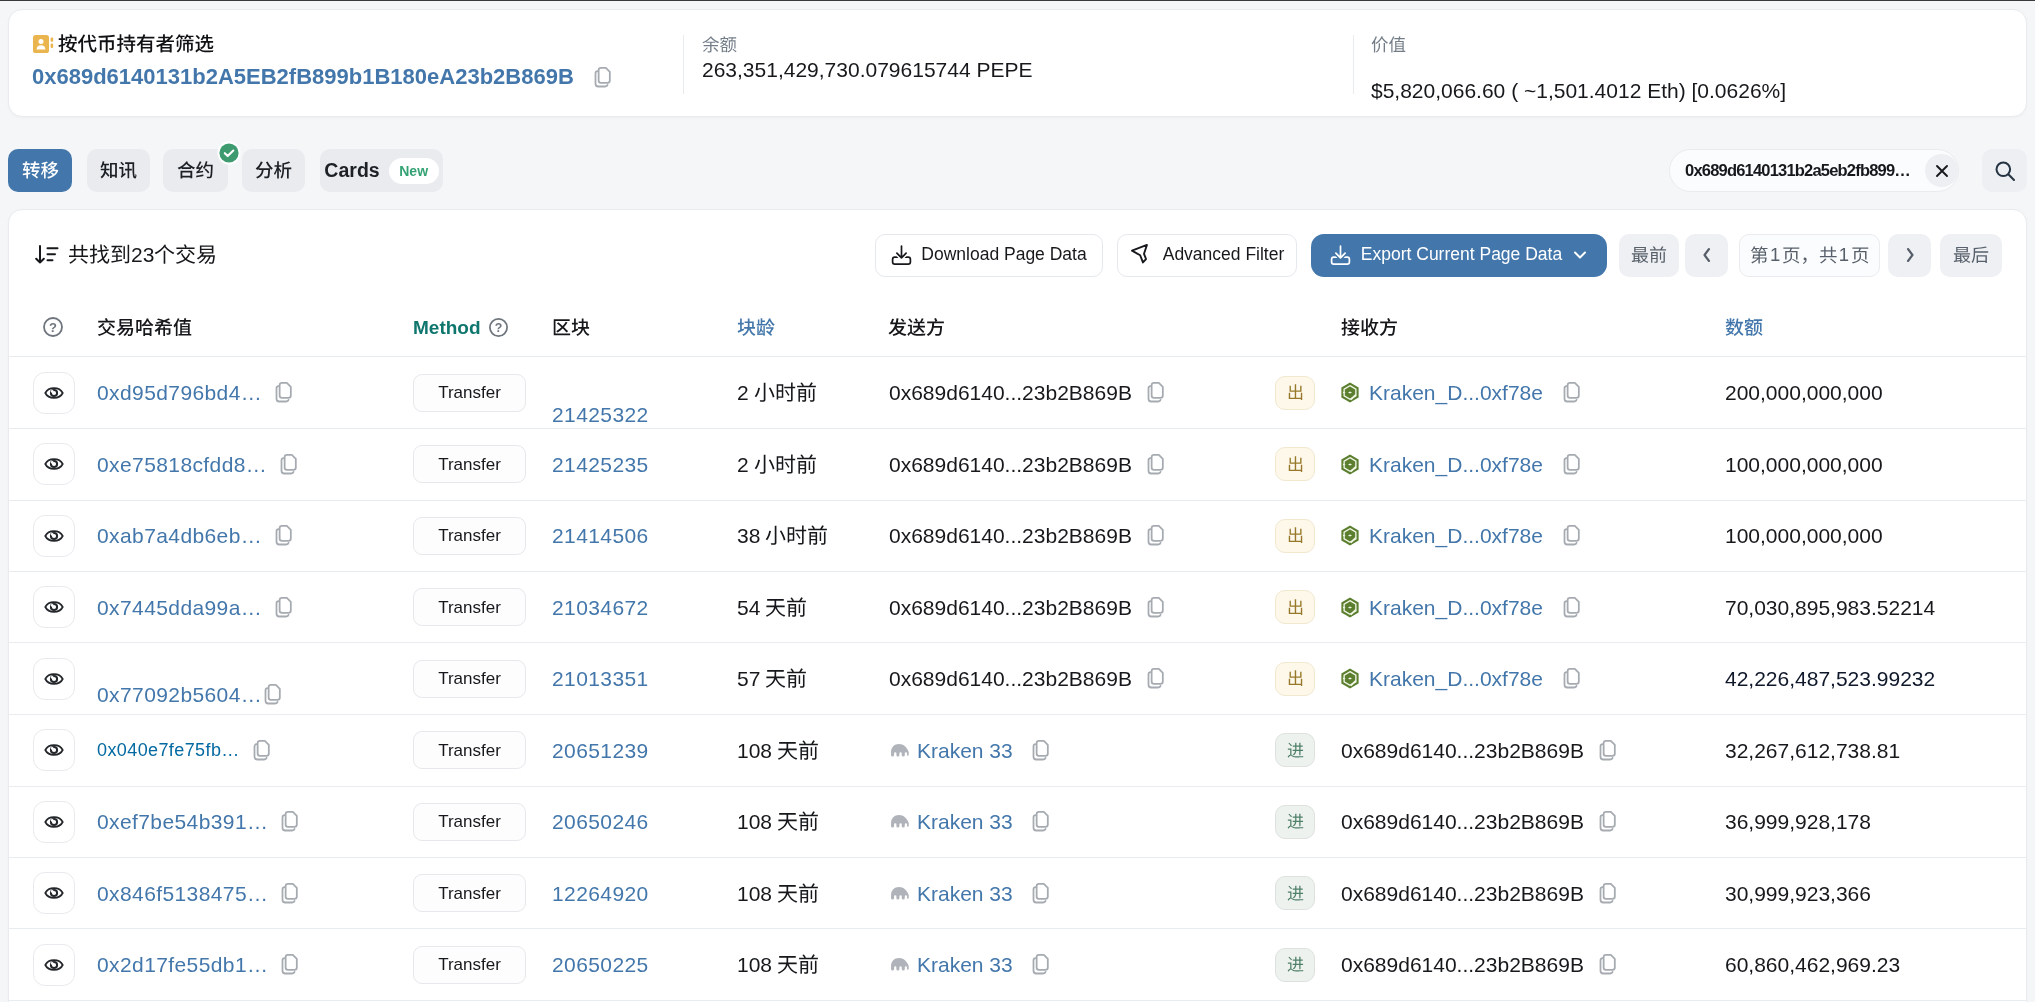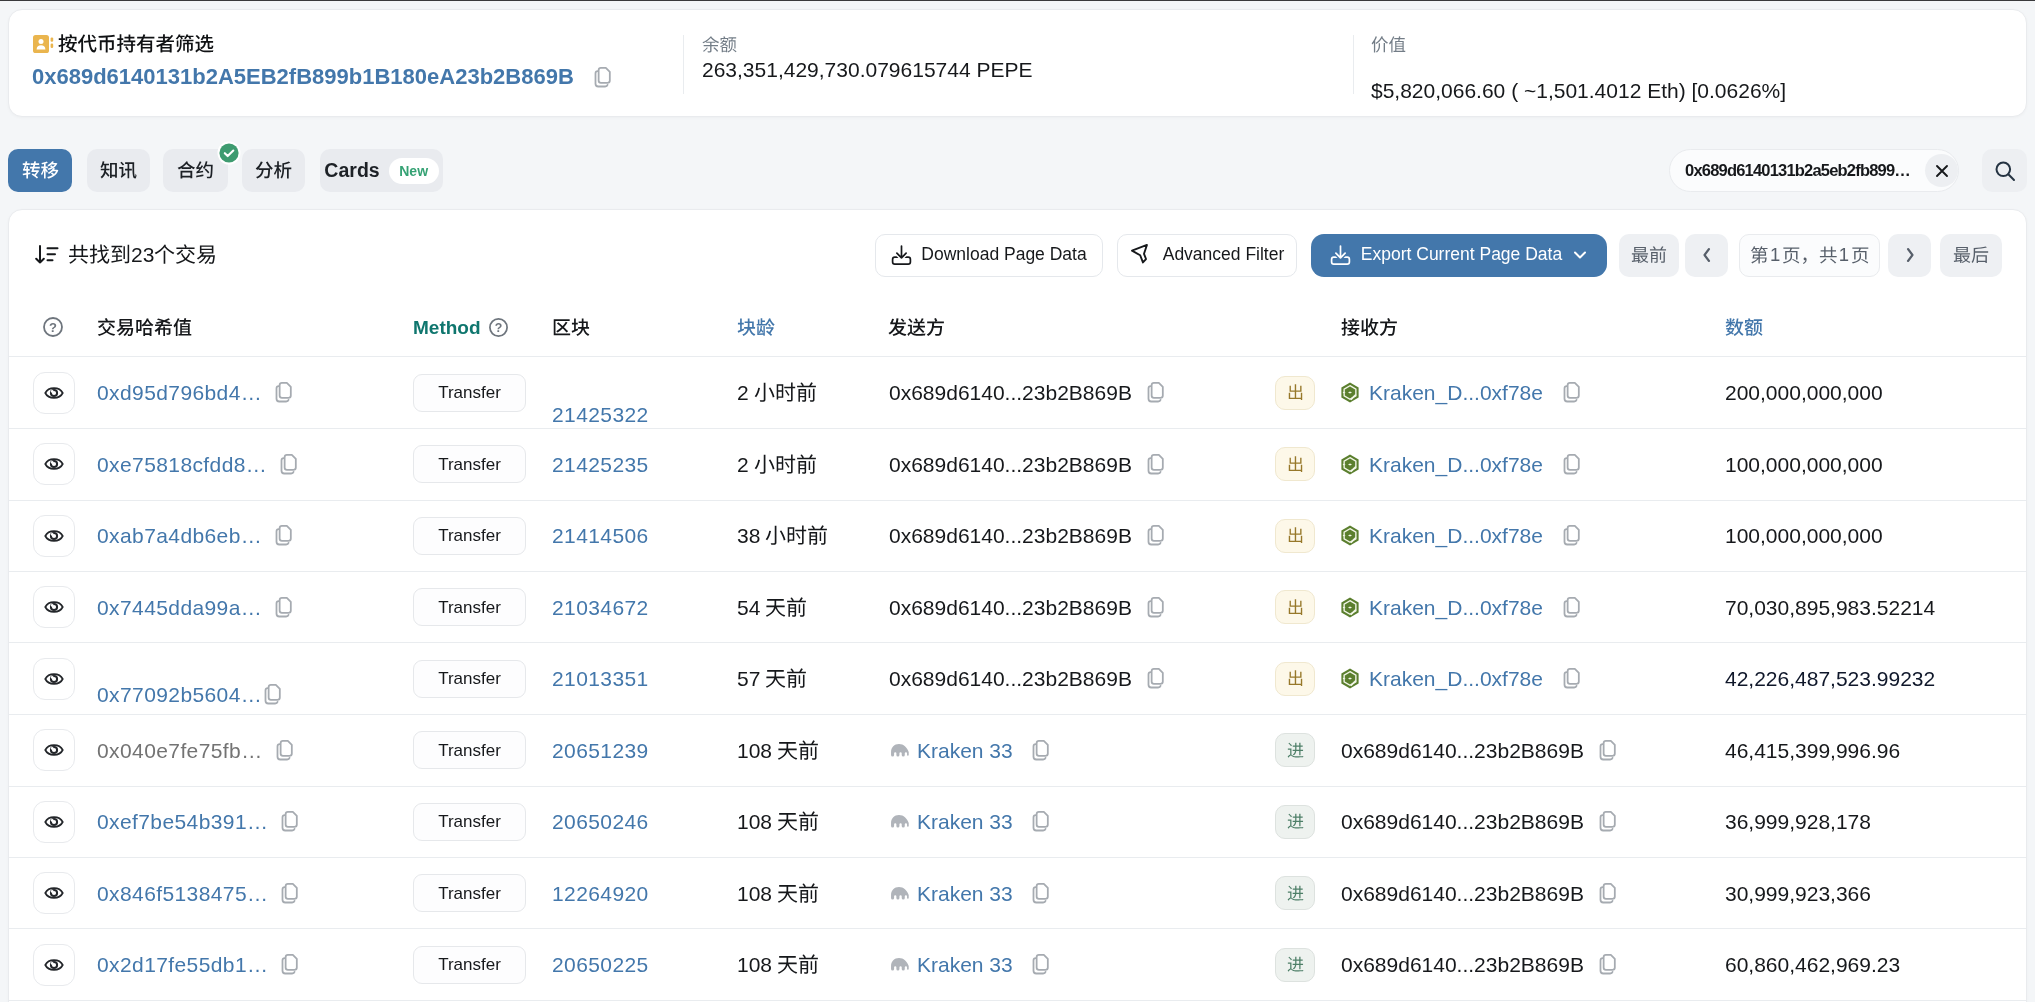--- a/index.html
+++ b/index.html
@@ -572,21 +572,21 @@
 <div class="a t" style="left:1725px;top:668.0px;font-size:21px;color:#0f172a;">42,226,487,523.99232</div>
 <div class="a" style="left:9px;top:714px;width:2017px;height:1px;background:#e9ecef"></div>
 <div class="btn" style="left:33px;top:729.0px;width:42px;height:42px;border:1px solid #e8eaed;border-radius:12px;background:#fff;">
     <svg width="20" height="20" viewBox="0 0 20 20" style="display:block" fill="none" stroke="#23262a" stroke-width="1.75">
 <path d="M1.3 10 C4.6 3.4 15.4 3.4 18.7 10 C15.4 16.6 4.6 16.6 1.3 10 Z"></path>
 <circle cx="10" cy="10" r="3.1" stroke-width="2.0"></circle>
 <circle cx="8.2" cy="8.4" r="1.4" fill="#fff" stroke="none"></circle>
 </svg>
   </div>
 <div class="a flex" style="left:97px;top:737.5px;height:25px;gap:11px;">
-    <span class="t" style="font-size:21px;color:#737373;letter-spacing:0.4px;">0x040e7fe75fb…</span>
+    <span class="t" style="font-size:18px;color:#0369a1;letter-spacing:0.4px;">0x040e7fe75fb…</span>
     <svg width="21" height="23" viewBox="0 0 20 22" style="display:block;flex:none" fill="none" stroke="#a6abb1" stroke-width="1.7" stroke-linejoin="round" stroke-linecap="round">
 <path d="M6.1 5.0 H5.5 Q3.3 5.0 3.3 7.2 V17.0 Q3.3 19.6 5.9 19.6 H12.5 Q14.4 19.6 14.9 18.0"></path>
 <path d="M8.5 1.8 H13.2 L17.0 5.6 V13.9 Q17.0 16.1 14.8 16.1 H8.5 Q6.3 16.1 6.3 13.9 V4.0 Q6.3 1.8 8.5 1.8 Z" fill="#fff"></path>
 </svg>
   </div>
 <div class="btn" style="left:413px;top:731.0px;width:113px;height:38px;border:1px solid #e6e8eb;border-radius:9px;background:#fdfdfe;">
     <span class="t" style="font-size:17px;color:#16181b;">Transfer</span>
   </div>
 <div class="a t" style="left:552px;top:739.5px;font-size:21px;color:#4377ab;letter-spacing:0.4px;">20651239</div>
 <div class="a flex" style="left:737px;top:739.5px;height:21px;gap:5px;">
@@ -612,21 +612,21 @@
       <use href="#g8fdbR" transform="translate(0.0,14.6) scale(0.01700)"></use>
     </svg>
   </div>
 <div class="a flex" style="left:1341px;top:737.5px;height:25px;gap:13px;">
     <span class="t" style="font-size:21px;color:#16181b;">0x689d6140...23b2B869B</span>
     <svg width="21" height="23" viewBox="0 0 20 22" style="display:block;flex:none" fill="none" stroke="#a6abb1" stroke-width="1.7" stroke-linejoin="round" stroke-linecap="round">
 <path d="M6.1 5.0 H5.5 Q3.3 5.0 3.3 7.2 V17.0 Q3.3 19.6 5.9 19.6 H12.5 Q14.4 19.6 14.9 18.0"></path>
 <path d="M8.5 1.8 H13.2 L17.0 5.6 V13.9 Q17.0 16.1 14.8 16.1 H8.5 Q6.3 16.1 6.3 13.9 V4.0 Q6.3 1.8 8.5 1.8 Z" fill="#fff"></path>
 </svg>
   </div>
-<div class="a t" style="left:1725px;top:739.5px;font-size:21px;color:#16181b;">46,415,399,996.96</div>
+<div class="a t" style="left:1725px;top:739.5px;font-size:21px;color:#16181b;">32,267,612,738.81</div>
 <div class="a" style="left:9px;top:786px;width:2017px;height:1px;background:#e9ecef"></div>
 <div class="btn" style="left:33px;top:800.5px;width:42px;height:42px;border:1px solid #e8eaed;border-radius:12px;background:#fff;">
     <svg width="20" height="20" viewBox="0 0 20 20" style="display:block" fill="none" stroke="#23262a" stroke-width="1.75">
 <path d="M1.3 10 C4.6 3.4 15.4 3.4 18.7 10 C15.4 16.6 4.6 16.6 1.3 10 Z"></path>
 <circle cx="10" cy="10" r="3.1" stroke-width="2.0"></circle>
 <circle cx="8.2" cy="8.4" r="1.4" fill="#fff" stroke="none"></circle>
 </svg>
   </div>
 <div class="a flex" style="left:97px;top:809.0px;height:25px;gap:11px;">
     <span class="t" style="font-size:21px;color:#4377ab;letter-spacing:0.4px;">0xef7be54b391…</span>

